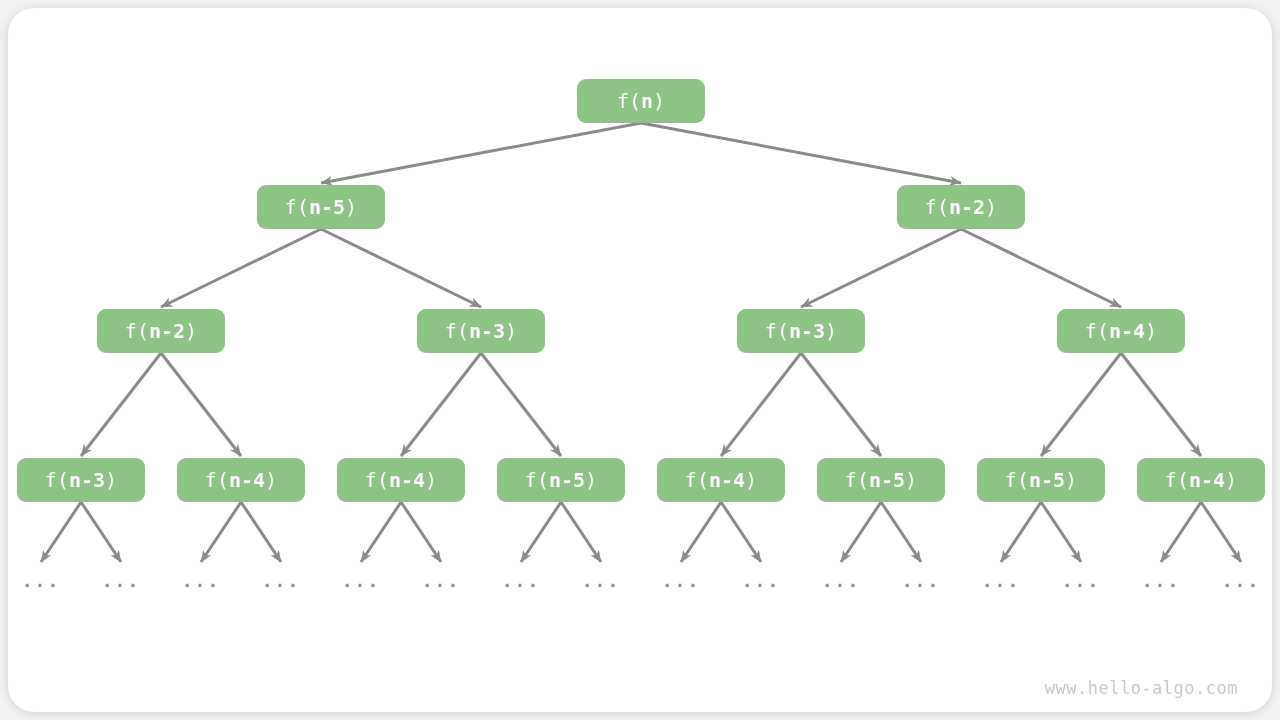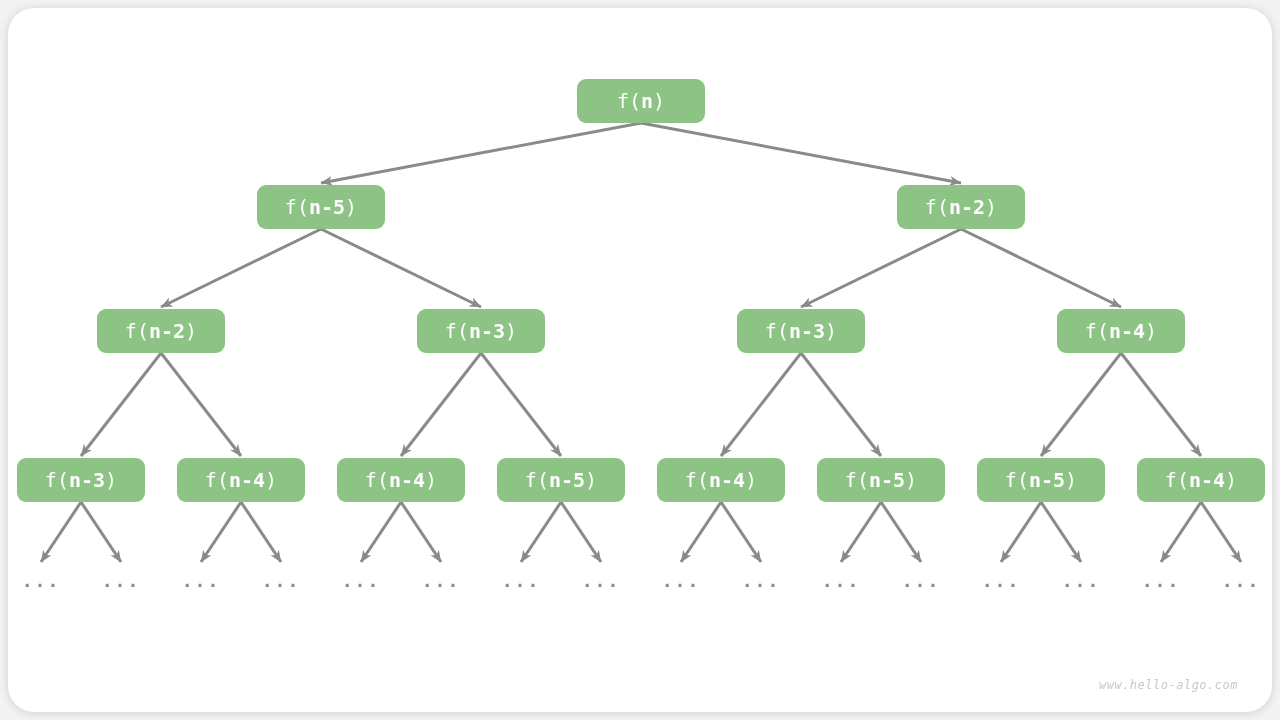--- a/index.html
+++ b/index.html
@@ -50,24 +50,23 @@
     font-size: 18px;
     font-weight: bold;
     line-height: 18px;
     letter-spacing: 2px;
     color: var(--edge-color, #8a8a8a);
   }
   .watermark {
     position: absolute;
     right: 42px;
     top: 678px;
-    font-size: 12px;
+    font-size: 17px;
     color: var(--watermark-color, #c9c9c9);
     letter-spacing: 0.5px;
-    font-style: italic;
   }
 </style>
 </head>
 <body>
 
 <div class="page">
   <div class="card"></div>
 
   <svg id="edges" width="1280" height="720" viewBox="0 0 1280 720" xmlns="http://www.w3.org/2000/svg">
     <defs>

